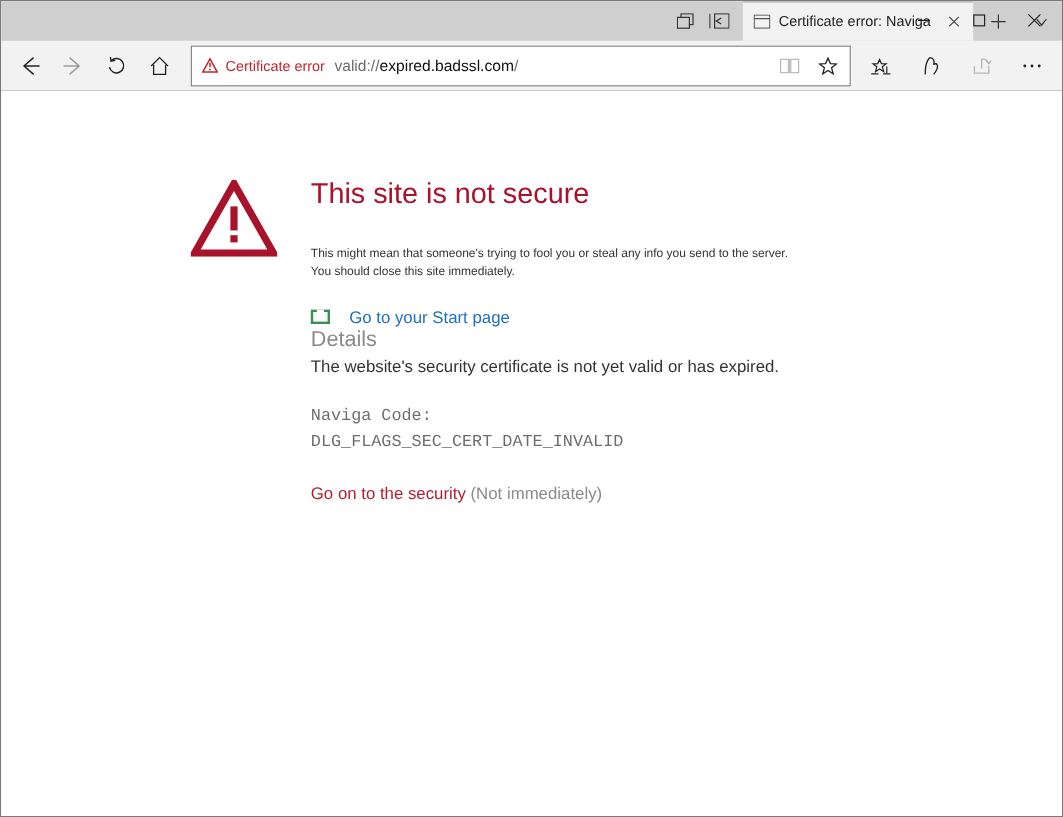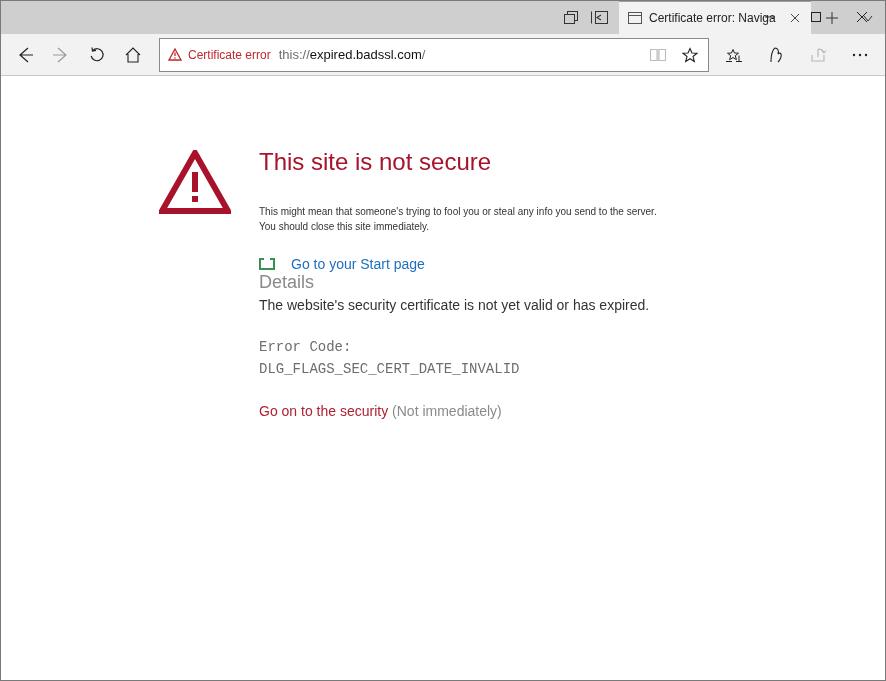--- a/index.html
+++ b/index.html
@@ -139,21 +139,21 @@
         <span>
           <svg width="14" height="13" viewBox="0 0 14 13">
               <path d="M7 1 L13 12 H1 Z" fill="none" stroke="#c1272d" stroke-width="1.3"></path>
               <line x1="7" y1="4.5" x2="7" y2="8" stroke="#c1272d" stroke-width="1.3"></line>
               <circle cx="7" cy="10" r="0.8" fill="#c1272d"></circle>
             </svg>
         </span>
         <span>Certificate error</span>
       </div>
       <div class="url">
-        <span>this://</span><span class="host">expired.badssl.com</span><span>/</span>
+        <span>valid://</span><span class="host">expired.badssl.com</span><span>/</span>
       </div>
       <div class="rico">
         <svg width="18" height="14" viewBox="0 0 18 14">
             <path d="M1.5 1.5 H8 V12.5 H1.5 Z M10 1.5 H16.5 V12.5 H10 Z" fill="none" stroke="#bdbdbd" stroke-width="1.1"></path>
             <line x1="9" y1="1" x2="9" y2="13" stroke="#bdbdbd"></line>
           </svg>
       </div>
       <div class="rico">
         <svg width="16" height="16" viewBox="0 0 16 16">
             <path d="M8 1.5 L10 6 L15 6.3 L11 9.5 L12.3 14.5 L8 11.7 L3.7 14.5 L5 9.5 L1 6.3 L6 6 Z" fill="none" stroke="#222" stroke-width="1.1"></path>
@@ -203,21 +203,21 @@
     <div class="body">
       <h1>This site is not secure</h1>
       <p class="para">This might mean that someone's trying to fool you or steal any info you send to the server. You should close this site immediately.</p>
       <div class="startlink">
         <span class="tab-small"></span>
         <span class="linktext">Go to your Start page</span>
       </div>
       <div class="details-h">Details</div>
       <p class="details-p">The website's security certificate is not yet valid or has expired.</p>
       <div class="errbox">
-        <div>Error Code:</div>
+        <div>Naviga Code:</div>
         <div>DLG_FLAGS_SEC_CERT_DATE_INVALID</div>
       </div>
       <div class="goon">
         <span class="linktext">Go on to the security</span>
         <span class="note">(Not immediately)</span>
       </div>
     </div>
   </div>
 
 </div>

